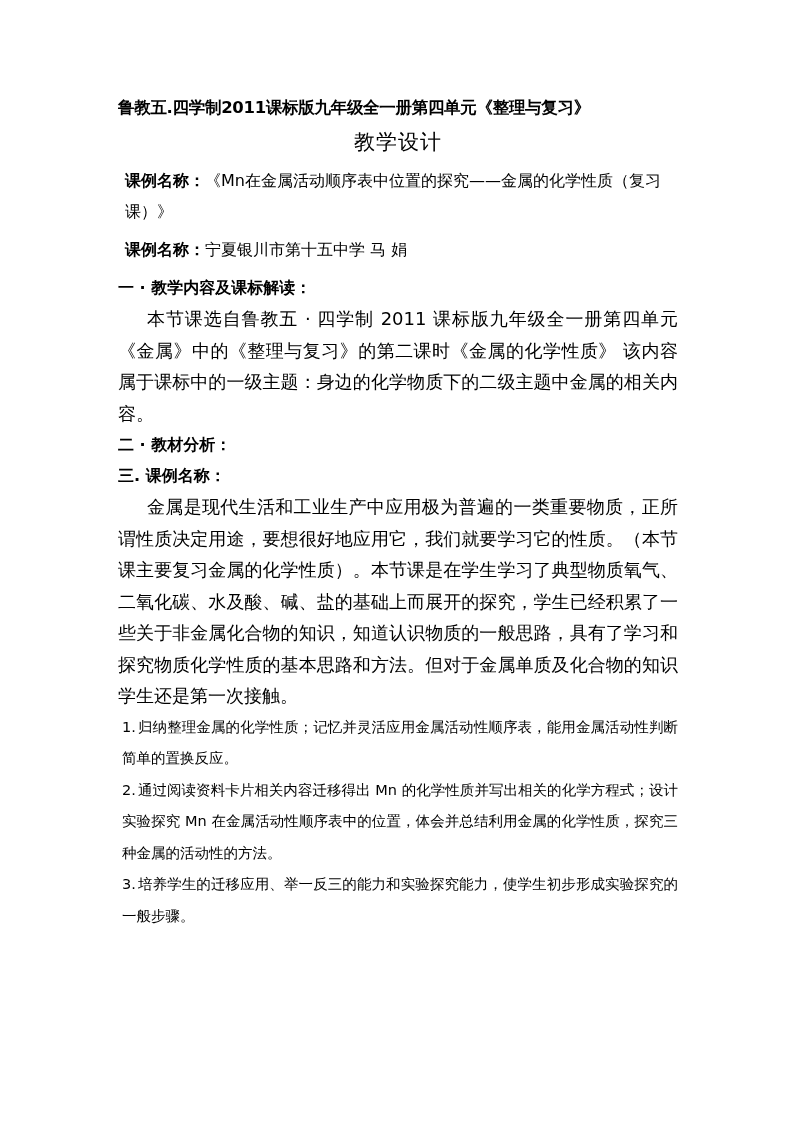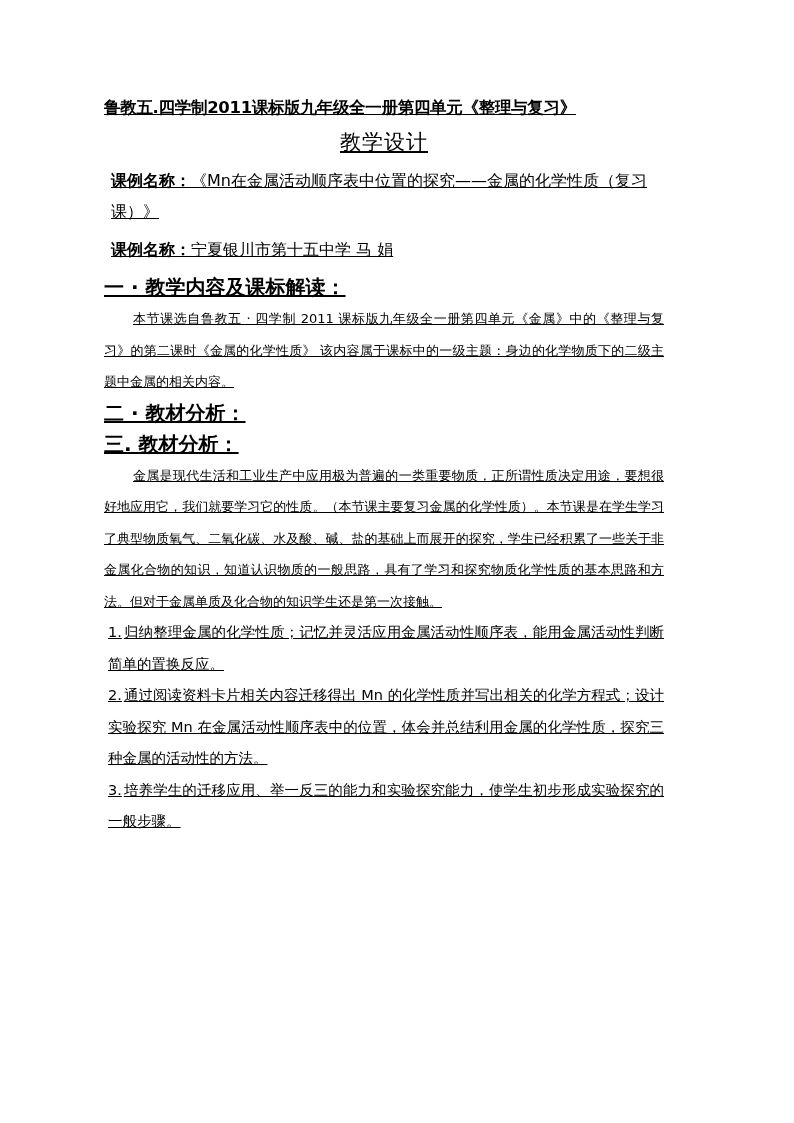--- a/index.html
+++ b/index.html
@@ -10,24 +10,23 @@
     body {
       width: 794px;
       height: 1123px;
       position: relative;
       overflow: hidden;
       font-family: "DejaVu Sans", "Liberation Sans", sans-serif;
       color: #000;
     }
     .page {
       position: absolute;
-      left: 104px;
+      left: 118px;
       top: 96px;
       width: 560px;
-      text-decoration: underline;
     }
     .doc-header {
       font-weight: bold;
       font-size: 16.5px;
       line-height: 24px;
       letter-spacing: -0.3px;
       white-space: nowrap;
       margin: 0;
     }
     .doc-title {
@@ -40,26 +39,26 @@
     .meta-line {
       font-size: 16px;
       line-height: 31px;
       margin: 7px;
     }
     .meta-label {
       font-weight: bold;
     }
     .section-heading {
       font-weight: bold;
-      font-size: 20px;
+      font-size: 16px;
       line-height: 31px;
       margin: 0;
     }
     .para {
-      font-size: 13px;
+      font-size: 18px;
       line-height: 31.5px;
       margin: 0;
       text-indent: 29px;
       text-align: justify;
     }
     .goal {
       font-size: 14.5px;
       line-height: 31.5px;
       margin: 0;
       padding-left: 4px;
@@ -86,21 +85,21 @@
   <div>
     <p class="section-heading">一 · 教学内容及课标解读：</p>
     <p class="para">本节课选自鲁教五 · 四学制 2011 课标版九年级全一册第四单元《金属》中的《整理与复习》的第二课时《金属的化学性质》 该内容属于课标中的一级主题：身边的化学物质下的二级主题中金属的相关内容。</p>
   </div>
 
   <div>
     <p class="section-heading">二 · 教材分析：</p>
   </div>
 
   <div>
-    <p class="section-heading">三. 教材分析：</p>
+    <p class="section-heading">三. 课例名称：</p>
     <p class="para">金属是现代生活和工业生产中应用极为普遍的一类重要物质，正所谓性质决定用途，要想很好地应用它，我们就要学习它的性质。（本节课主要复习金属的化学性质）。本节课是在学生学习了典型物质氧气、二氧化碳、水及酸、碱、盐的基础上而展开的探究，学生已经积累了一些关于非金属化合物的知识，知道认识物质的一般思路，具有了学习和探究物质化学性质的基本思路和方法。但对于金属单质及化合物的知识学生还是第一次接触。</p>
   </div>
 
   <div>
     <p class="goal">
       <span class="goal-num">1.</span><span>归纳整理金属的化学性质；记忆并灵活应用金属活动性顺序表，能用金属活动性判断简单的置换反应。</span>
     </p>
     <p class="goal">
       <span class="goal-num">2.</span><span>通过阅读资料卡片相关内容迁移得出 Mn 的化学性质并写出相关的化学方程式；设计实验探究 Mn 在金属活动性顺序表中的位置，体会并总结利用金属的化学性质，探究三种金属的活动性的方法。</span>
     </p>

